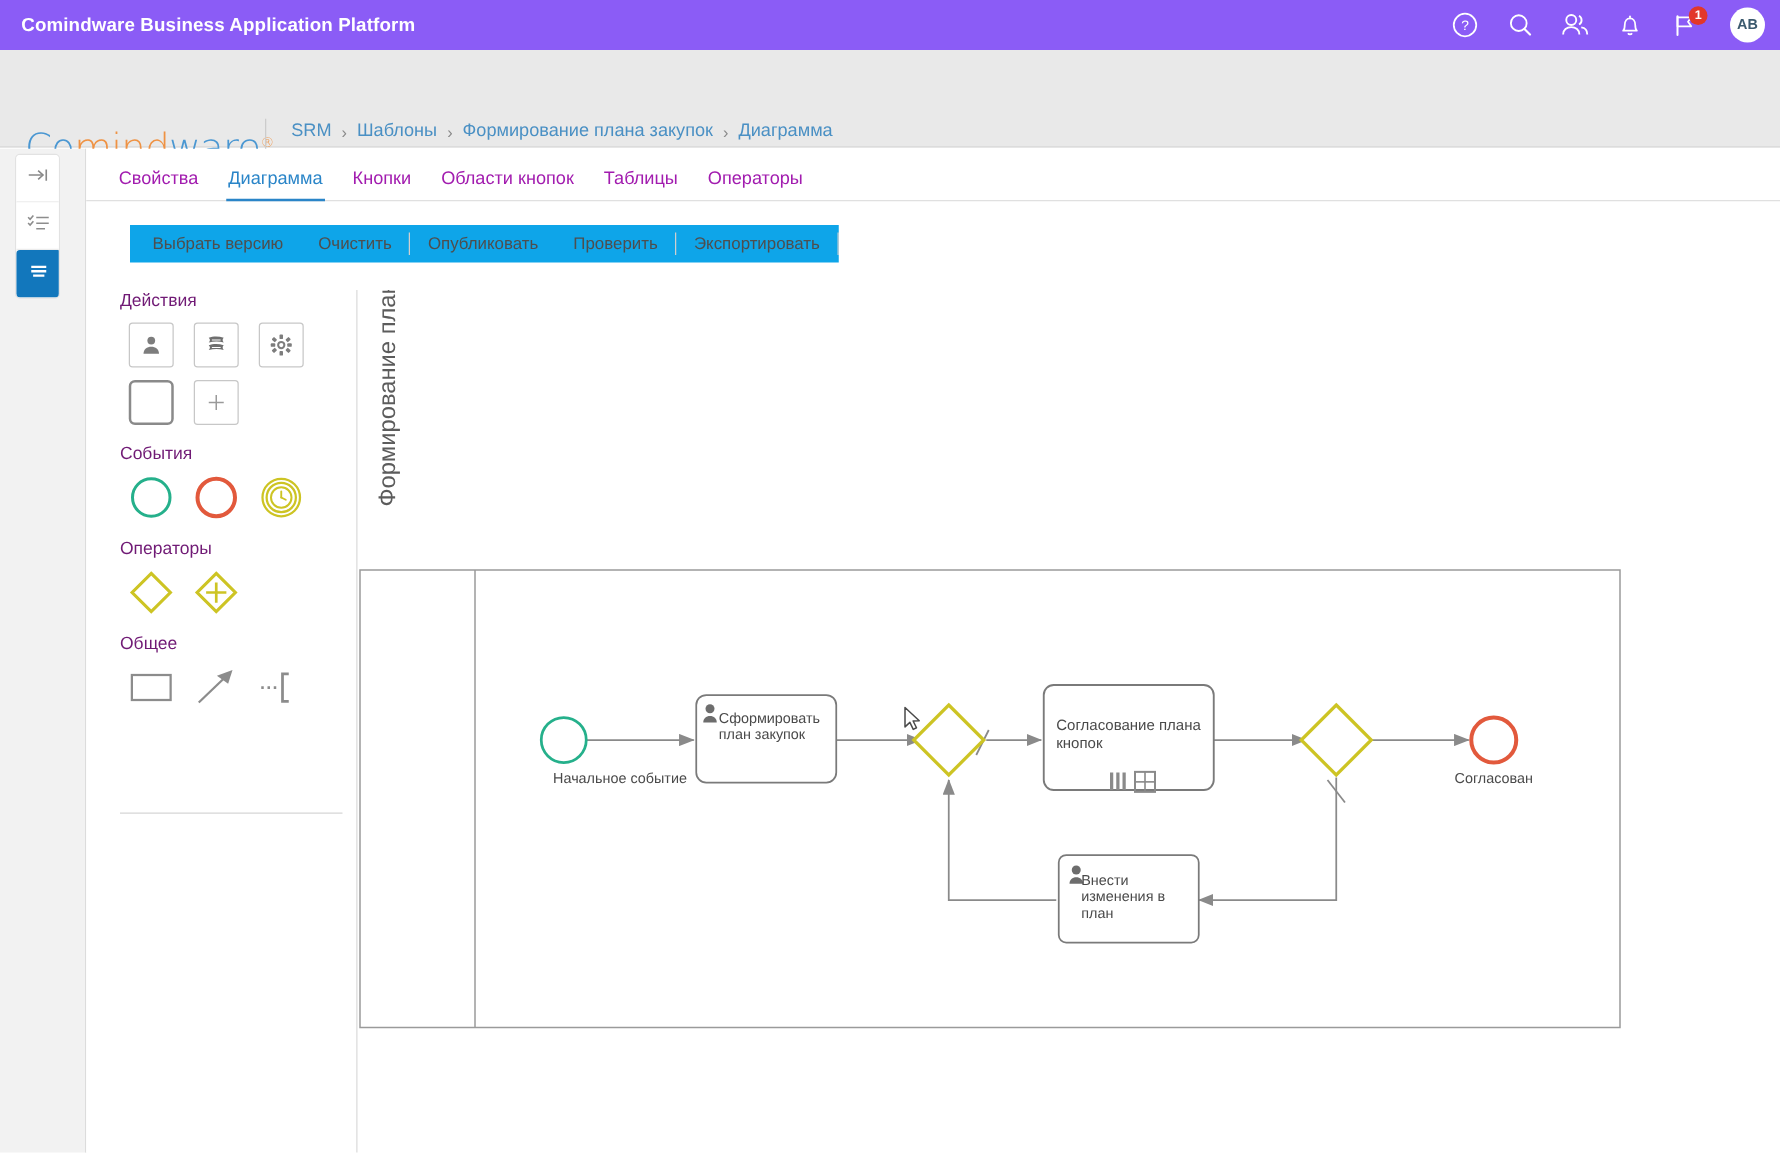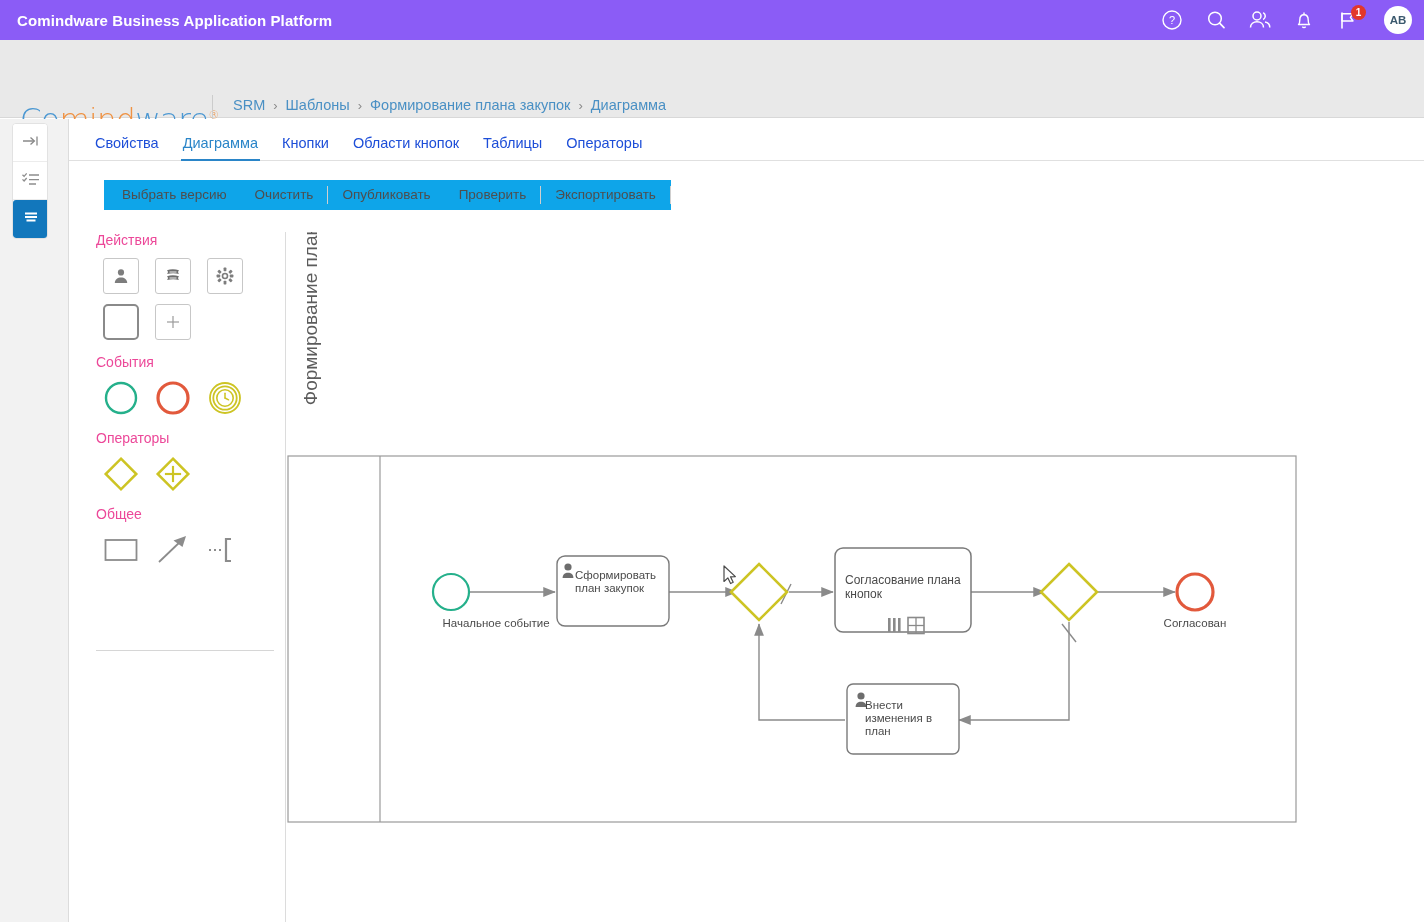--- a/index.html
+++ b/index.html
@@ -130,21 +130,21 @@
   
   .tabs {
     position: absolute; left: 0; top: 0;
     width: 1355px; height: 42px;
     border-bottom: 1px solid #e0e0e0;
     display: flex; align-items: flex-end;
     padding-left: 14px;
   }
   .tab {
     font-size: 14.5px;
-    color: #1d4ed8;
+    color: #a21caf;
     padding: 0 12px 9px 12px;
     cursor: pointer;
     position: relative;
     white-space: nowrap;
   }
   .tab.active { color: #2a85c8; }
   .tab.active::after {
     content: "";
     position: absolute; left: 10px; right: 10px; bottom: -1px;
     height: 2px; background: #2a85c8;
@@ -170,21 +170,21 @@
     width: 1px; height: 18px; background: #cfcfcf;
   }
 
   
   .palette {
     position: absolute; left: 27px; top: 113px;
     width: 190px; height: 690px;
     border-right: 1px solid #dcdcdc;
   }
   .pal-title {
-    font-size: 14px; color: #ec4899;
+    font-size: 14px; color: #701a75;
     margin: 0 0 10px 0;
     padding-left: 0px;
   }
   .pal-sec { margin-bottom: 14px; }
   .pal-row { display: flex; gap: 16px; margin-bottom: 10px; padding-left: 7px;}
   .pal-cell {
     width: 36px; height: 36px;
     display: flex; align-items: center; justify-content: center;
     cursor: pointer;
   }

